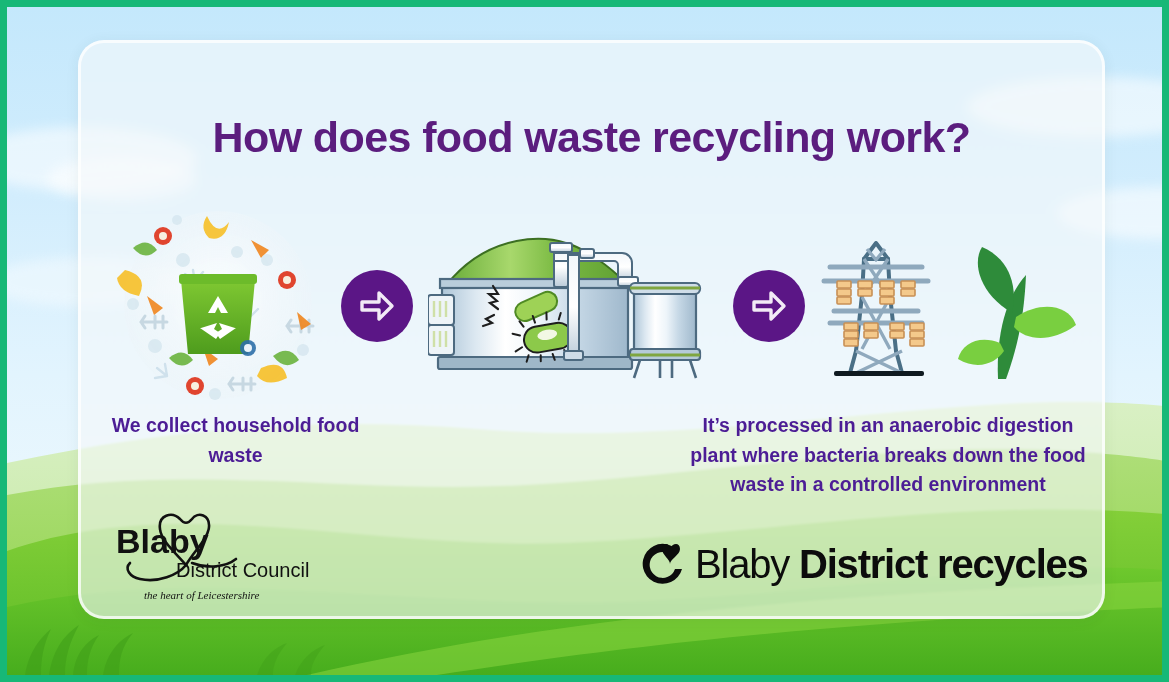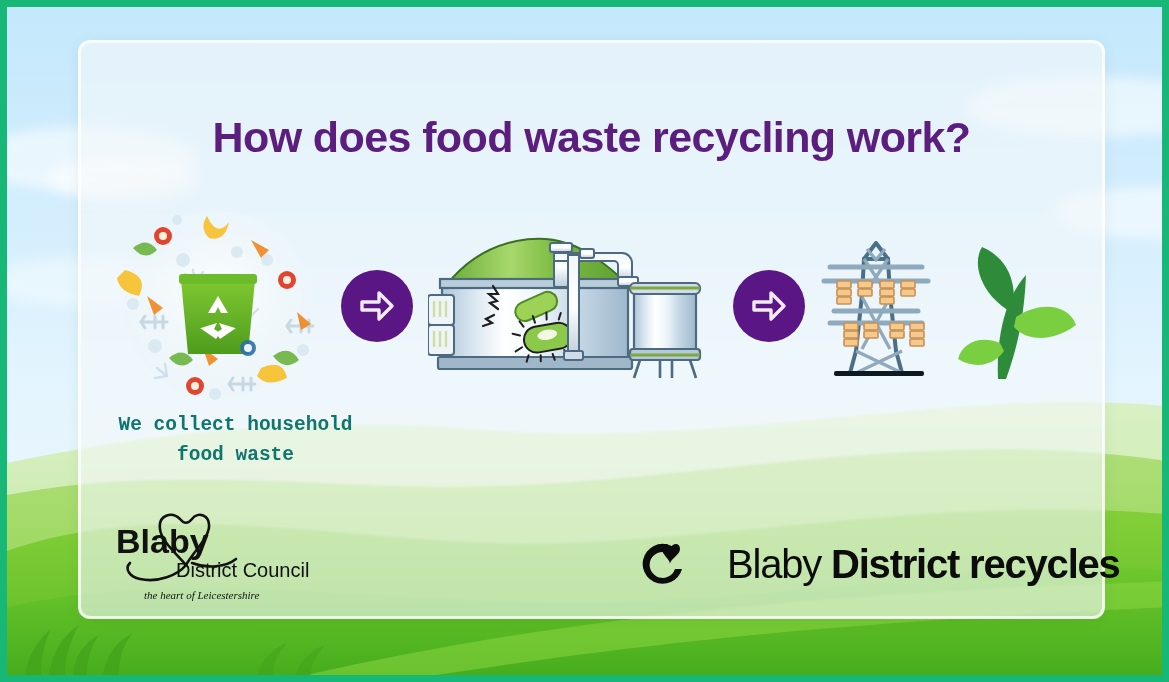--- a/index.html
+++ b/index.html
@@ -42,21 +42,21 @@
   .hills { position: absolute; left: 0; bottom: 0; width: 1169px; height: 330px; }
   .hills svg { display: block; width: 100%; height: 100%; }
 
   
   #card {
     position: absolute;
     left: 71px;
     top: 33px;
     width: 1027px;
     height: 579px;
-    border-radius: 12px;
+    border-radius: 26px;
     background: rgba(246, 249, 250, .62);
     border: 3px solid rgba(255,255,255,.75);
     box-sizing: border-box;
     box-shadow: 0 2px 14px rgba(40,70,60,.07);
     backdrop-filter: blur(1px);
   }
 
   
   #title {
     position: absolute;
@@ -111,26 +111,26 @@
   #captions {
     position: absolute;
     left: 22px;
     right: 14px;
     top: 368px;
     display: flex;
     align-items: flex-start;
     justify-content: space-between;
   }
   .caption {
-    color: #0f766e;
+    color: #4c1d95;
     font-weight: bold;
     font-size: 19.5px;
     line-height: 1.52;
     text-align: center;
-    font-family: Liberation Mono, monospace;
+    font-family: Liberation Sans, sans-serif;
   }
   .cap-1 { width: 265px; }
   .cap-2 { width: 400px; }
   .cap-3 { width: 290px; }
 
   
   #council-logo {
     position: absolute;
     left: 33px;
     top: 468px;
@@ -141,21 +141,20 @@
 
   
   #recycles-logo {
     position: absolute;
     left: 556px;
     top: 490px;
     width: 445px;
     height: 62px;
     display: flex;
     align-items: center;
-    gap: 32px;
   }
   .recycles-mark { width: 54px; height: 54px; flex: 0 0 54px; }
   .recycles-text {
     font-family: "Liberation Sans", sans-serif;
     font-size: 40px;
     color: #0c0c0c;
     letter-spacing: -1.2px;
     white-space: nowrap;
     margin-left: 4px;
   }
@@ -451,20 +450,21 @@
             <path d="M186,78 C160,60 152,32 162,16 C190,28 198,56 192,82 Z" fill="#2e8b3a"></path>
             <path d="M196,86 C224,68 250,76 256,94 C232,112 206,110 194,96 Z" fill="#79cf40"></path>
             <path d="M180,112 C160,104 142,112 138,128 C158,140 176,132 184,120 Z" fill="#79cf40"></path>
           </g>
         </svg>
       </div>
     </div>
 
     <div id="captions">
       <div class="caption cap-1">We collect household food waste</div>
+      <div class="caption cap-2">It’s processed in an anaerobic digestion plant where bacteria breaks down the food waste in a controlled environment</div>
     </div>
 
     <div id="council-logo">
       <svg viewBox="0 0 225 92" aria-hidden="true">
 
         <g fill="none" stroke="#111111" stroke-width="2.6" stroke-linecap="round">
           <path d="M66,8 C58,0 44,4 46,18 C47,30 62,42 72,54 C80,40 94,28 95,16 C96,4 84,0 78,8 C74,13 70,13 66,8 Z"></path>
           <path d="M72,54 C64,64 44,72 26,68 C16,66 10,58 16,52"></path>
           <path d="M78,52 C94,58 112,56 122,48"></path>
         </g>

